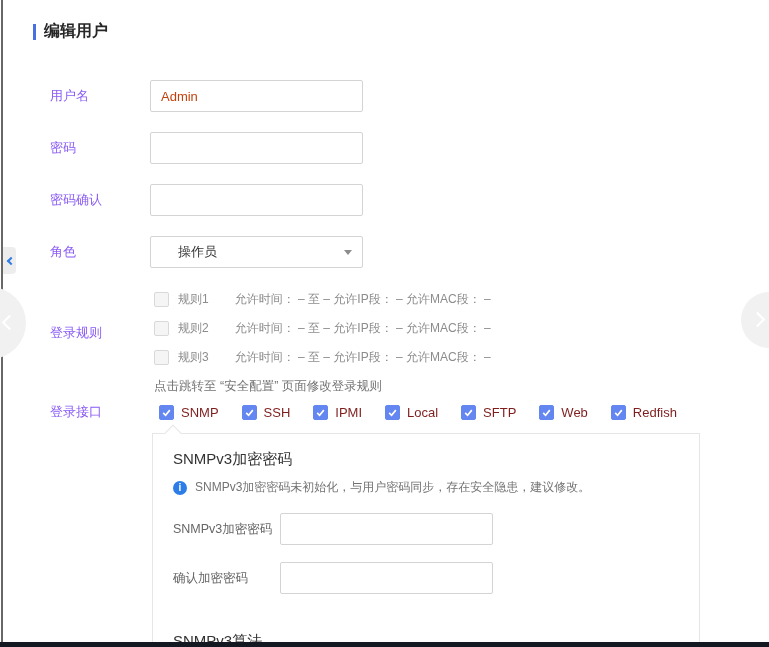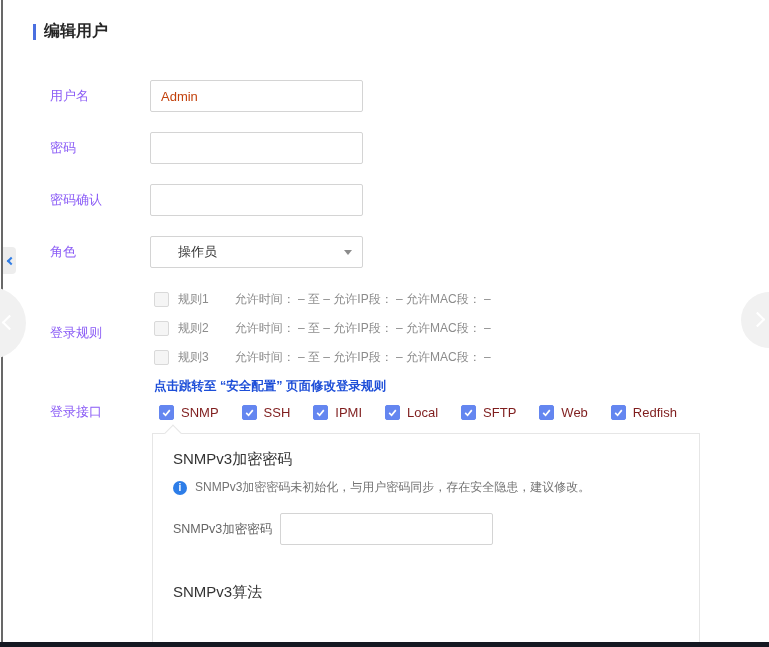--- a/index.html
+++ b/index.html
@@ -31,22 +31,22 @@
   .rules-row .form-label { margin-top:36px; }
   .rules { padding-left:4px; }
   .rule { display:flex; align-items:center; height:22px; margin-bottom:7px; }
   .cb { width:15px; height:15px; border-radius:2px; flex-shrink:0; display:flex;
         align-items:center; justify-content:center; }
   .cb-disabled { background:#f5f5f5; border:1px solid #d9d9d9; }
   .cb-checked { background:#6486f0; border:1px solid #6486f0; cursor:pointer; }
   .cb-checked svg { width:11px; height:11px; display:block; }
   .rule-name { font-size:12px; color:#8c8c8c; margin-left:9px; }
   .rule-detail { font-size:12px; color:#8c8c8c; margin-left:26px; }
-  .rules-link { display:inline-block; margin-top:3px; font-size:12.5px; color:#1d4ed8;
-                text-decoration:none; cursor:pointer;font-weight:bold; }
+  .rules-link { display:inline-block; margin-top:3px; font-size:12.5px; color:#737373;
+                text-decoration:none; cursor:pointer; }
 
   .interfaces-row { margin-bottom:12px; }
   .interfaces { display:flex; align-items:center; padding-left:9px; }
   .cb-item { display:flex; align-items:center; margin-right:23px; cursor:pointer; }
   .cb-item .cb-label { font-size:13px; color:#7f1d1d; margin-left:7px; }
 
   .snmp-panel { position:relative; margin-left:102px; width:548px; height:300px;
                 border:1px solid #e6e6e6; border-bottom:none; background:#fff;
                 padding:16px 20px; z-index:1; }
   .panel-notch { position:absolute; top:-7px; left:14px; width:12px; height:12px; background:#fff;
@@ -198,20 +198,24 @@
       <span class="panel-notch"></span>
       <h2 class="panel-title">SNMPv3加密密码</h2>
       <div class="notice">
         <span class="info-icon">i</span>
         <span class="notice-text">SNMPv3加密密码未初始化，与用户密码同步，存在安全隐患，建议修改。</span>
       </div>
       <div class="panel-row">
         <label class="panel-label">SNMPv3加密密码</label>
         <input class="text-input" type="password" value="" style="">
       </div>
+      <div class="panel-row">
+        <label class="panel-label">确认加密密码</label>
+        <input class="text-input" type="password" value="" style="">
+      </div>
       <h2 class="algo-title">SNMPv3算法</h2>
     </div>
 
   </div>
 
   <div class="collapse-tab">
     <span class="chev"></span>
   </div>
   <div class="nav-circle nav-left">
     <span class="chev"></span>

